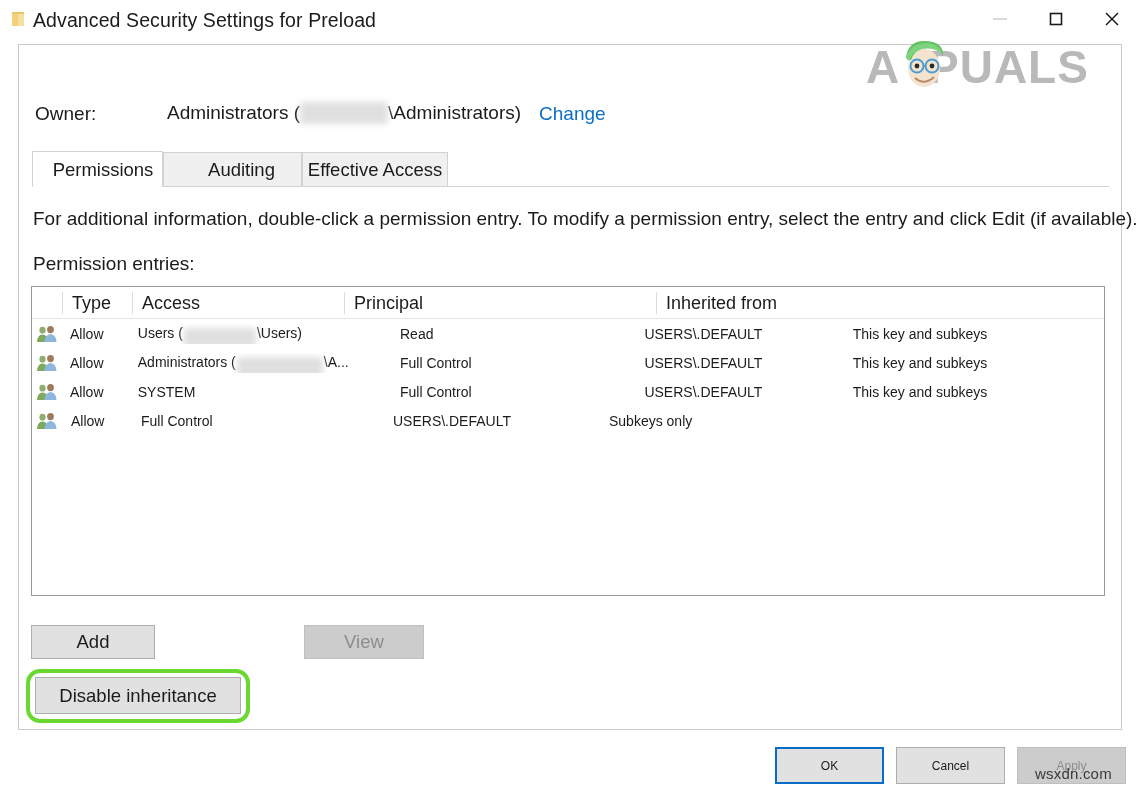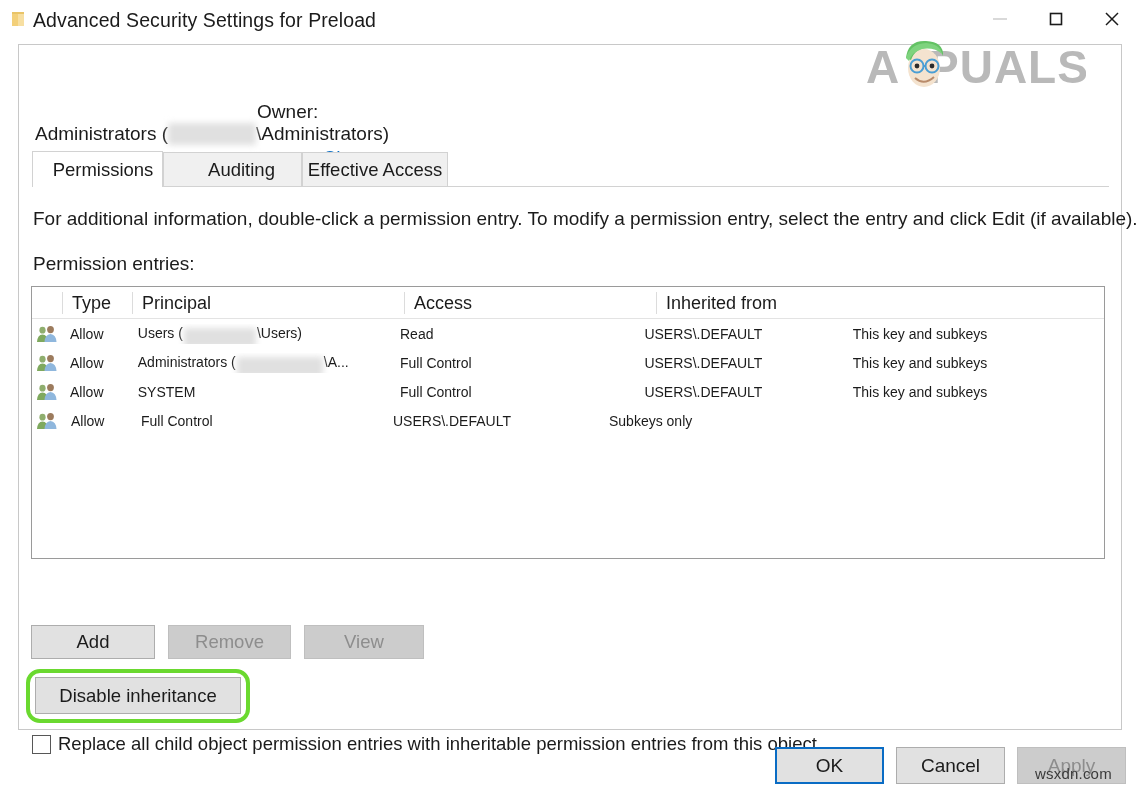--- a/index.html
+++ b/index.html
@@ -75,23 +75,22 @@
     pointer-events: none;
     z-index: 5;
   }
 
   
   .owner-row {
     position: absolute;
     left: 16px; top: 56px;
     height: 26px;
     display: flex;
-    align-items: flex-end;
+    align-items: center;
     font-size: 19px;
-    flex-direction: column;
   }
   .owner-label {
     width: 132px;
     color: #1b1b1b;
   }
   .owner-value {
     color: #1b1b1b;
     white-space: pre;
     position: relative;
   }
@@ -174,21 +173,21 @@
     position: absolute;
     left: 14px; top: 208px;
     font-size: 19px;
     color: #1b1b1b;
   }
 
   
   .perm-list {
     position: absolute;
     left: 12px; top: 241px;
-    width: 1074px; height: 273px;
+    width: 1074px; height: 310px;
     border: 1px solid #9a9a9a;
     box-sizing: border-box;
     background: #ffffff;
     overflow: hidden;
   }
   .perm-header {
     position: relative;
     height: 31px;
     display: flex;
     align-items: center;
@@ -287,21 +286,21 @@
   .replace-label {
     font-size: 18.5px;
     color: #1b1b1b;
     white-space: nowrap;
   }
 
   
   .footer-btn {
     position: absolute;
     height: 37px;
-    font-size: 19px;
+    font-size: 12px;
     text-align: right;
   }
   .btn-ok     { left: 775px; top: 747px; width: 109px; }
   .btn-cancel { left: 896px; top: 747px; width: 109px; }
   .btn-apply  { left: 1017px; top: 747px; width: 109px; }
 
   .watermark {
     position: absolute;
     left: 1035px; top: 765px;
     font-size: 15px;
@@ -388,22 +387,22 @@
   <div class="tabstrip-line-cover"></div>
 
   <div class="info-text">For additional information, double-click a permission entry. To modify a permission entry, select the entry and click Edit (if available).</div>
   <div class="entries-label">Permission entries:</div>
 
   <div class="perm-list">
 
     <div class="perm-header">
       <div class="cell c-icon first"></div>
       <div class="cell c-type">Type</div>
+      <div class="cell c-acc">Access</div>
       <div class="cell c-prin">Principal</div>
-      <div class="cell c-acc">Access</div>
       <div class="cell c-inh">Inherited from</div>
     </div>
 
     <div class="perm-row">
       <div class="cell c-icon">
         <svg class="users-icon" viewBox="0 0 22 18">
           <ellipse cx="6.5" cy="5.2" rx="3.1" ry="3.4" fill="#8fae6e"></ellipse>
           <path d="M1 17 Q1.5 10 6.5 9.6 Q11.5 10 12 17 Z" fill="#7fa95e"></path>
           <ellipse cx="14.5" cy="4.6" rx="3.4" ry="3.7" fill="#9c7b5d"></ellipse>
           <path d="M8.5 17 Q9 9.3 14.5 8.9 Q20 9.3 20.5 17 Z" fill="#8fb7dd"></path>
@@ -458,29 +457,24 @@
         </svg>
       </div>
       <div class="cell c-type">Allow</div>
       <div class="cell c-acc">Full Control</div>
       <div class="cell c-inh">USERS\.DEFAULT</div>
       <div class="cell c-app">Subkeys only</div>
     </div>
   </div>
 
   <button class="btn btn-add">Add</button>
-  <button class="btn btn-remove disabled">Remove</button>
   <button class="btn btn-view disabled">View</button>
 
   <div class="highlight-ring"></div>
   <button class="btn btn-disinh">Disable inheritance</button>
 
-  <div class="replace-row">
-    <span class="cbox"></span>
-    <span class="replace-label">Replace all child object permission entries with inheritable permission entries from this object</span>
-  </div>
 </div>
 
 <button class="btn footer-btn btn-ok default">OK</button>
 <button class="btn footer-btn btn-cancel">Cancel</button>
 <button class="btn footer-btn btn-apply disabled">Apply</button>
 
 <div class="watermark">wsxdn.com</div>
 
 </body></html>

